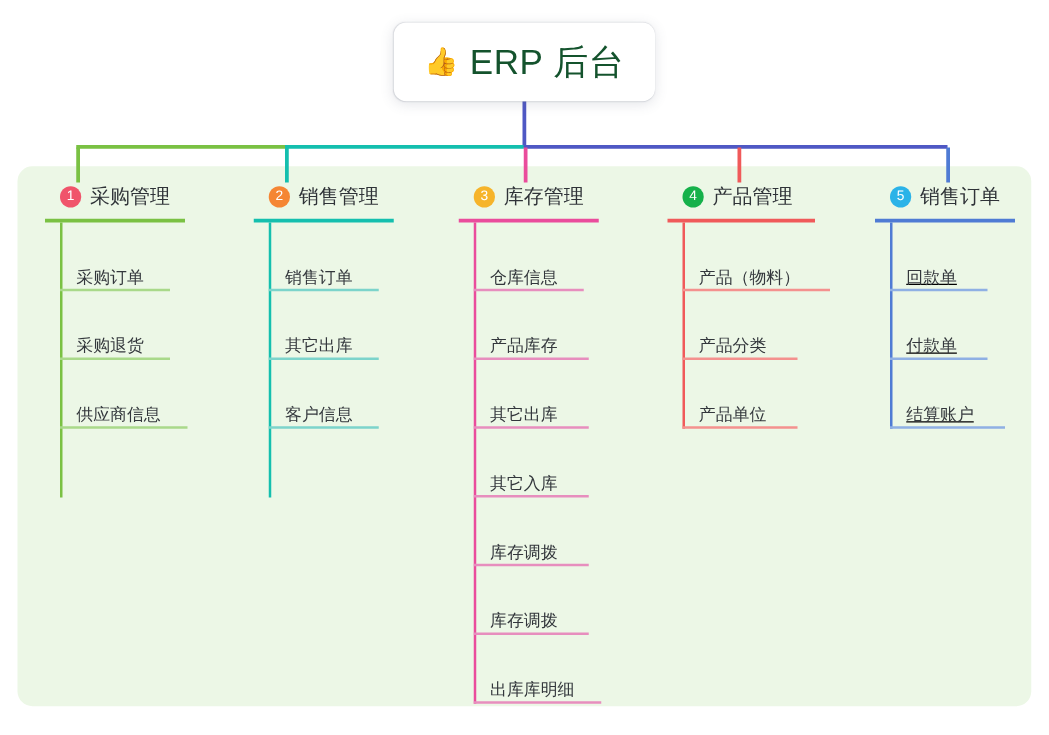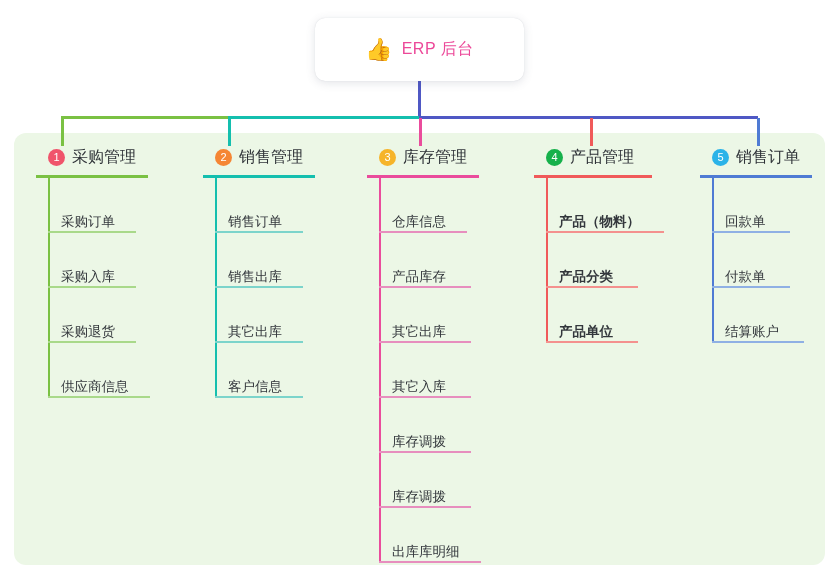--- a/index.html
+++ b/index.html
@@ -31,22 +31,22 @@
     justify-content: center;
     gap: 9px;
     box-sizing: border-box;
   }
   #title-card .thumb {
     font-size: 22px;
     line-height: 1;
     color: #f5c02b;
   }
   #title-card .ttl {
-    font-size: 16px;
-    color: #ec4899;
+    font-size: 28px;
+    color: #14532d;
     letter-spacing: 0.5px;
     white-space: nowrap;
   }
 
   
   .conn {
     position: absolute;
   }
   
   #stem {
@@ -177,24 +177,20 @@
         <span class="col-title">采购管理</span>
       </div>
       <div class="head-rule" style="background: rgb(122, 193, 67); width: 112px;"></div>
       <div class="items" style="height: 220px;">
         <div class="spine" style="background: rgb(122, 193, 67); height: 220px;"></div>
         <div class="item">
           <span class="lbl">采购订单</span>
           <div class="rule" style="background: rgb(169, 217, 138); width: 88px;"></div>
         </div>
         <div class="item">
-          <span class="lbl">采购入库</span>
-          <div class="rule" style="background: rgb(169, 217, 138); width: 88px;"></div>
-        </div>
-        <div class="item">
           <span class="lbl">采购退货</span>
           <div class="rule" style="background: rgb(169, 217, 138); width: 88px;"></div>
         </div>
         <div class="item">
           <span class="lbl">供应商信息</span>
           <div class="rule" style="background: rgb(169, 217, 138); width: 102px;"></div>
         </div>
       </div>
     </div>
     <div class="column" style="left: 203px; width: 112px;">
@@ -203,24 +199,20 @@
         <span class="col-title">销售管理</span>
       </div>
       <div class="head-rule" style="background: rgb(20, 191, 174); width: 112px;"></div>
       <div class="items" style="height: 220px;">
         <div class="spine" style="background: rgb(20, 191, 174); height: 220px;"></div>
         <div class="item">
           <span class="lbl">销售订单</span>
           <div class="rule" style="background: rgb(124, 212, 203); width: 88px;"></div>
         </div>
         <div class="item">
-          <span class="lbl">销售出库</span>
-          <div class="rule" style="background: rgb(124, 212, 203); width: 88px;"></div>
-        </div>
-        <div class="item">
           <span class="lbl">其它出库</span>
           <div class="rule" style="background: rgb(124, 212, 203); width: 88px;"></div>
         </div>
         <div class="item">
           <span class="lbl">客户信息</span>
           <div class="rule" style="background: rgb(124, 212, 203); width: 88px;"></div>
         </div>
       </div>
     </div>
     <div class="column" style="left: 367px; width: 112px;">
@@ -260,21 +252,21 @@
           <div class="rule" style="background: rgb(231, 142, 190); width: 102px;"></div>
         </div>
       </div>
     </div>
     <div class="column" style="left: 534px; width: 118px;">
       <div class="col-head">
         <span class="badge" style="background: rgb(22, 177, 75);">4</span>
         <span class="col-title">产品管理</span>
       </div>
       <div class="head-rule" style="background: rgb(240, 90, 90); width: 118px;"></div>
-      <div class="items" style="height: 202px; font-weight: bold;">
+      <div class="items" style="height: 202px;">
         <div class="spine" style="background: rgb(240, 90, 90); height: 165px;"></div>
         <div class="item">
           <span class="lbl">产品（物料）</span>
           <div class="rule" style="background: rgb(244, 145, 142); width: 118px;"></div>
         </div>
         <div class="item">
           <span class="lbl">产品分类</span>
           <div class="rule" style="background: rgb(244, 145, 142); width: 92px;"></div>
         </div>
         <div class="item">
@@ -282,21 +274,21 @@
           <div class="rule" style="background: rgb(244, 145, 142); width: 92px;"></div>
         </div>
       </div>
     </div>
     <div class="column" style="left: 700px; width: 112px;">
       <div class="col-head">
         <span class="badge" style="background: rgb(43, 179, 232);">5</span>
         <span class="col-title">销售订单</span>
       </div>
       <div class="head-rule" style="background: rgb(79, 123, 212); width: 112px;"></div>
-      <div class="items" style="height: 117px;">
+      <div class="items" style="height: 117px; text-decoration: underline;">
         <div class="spine" style="background: rgb(79, 123, 212); height: 165px;"></div>
         <div class="item">
           <span class="lbl">回款单</span>
           <div class="rule" style="background: rgb(143, 176, 228); width: 78px;"></div>
         </div>
         <div class="item">
           <span class="lbl">付款单</span>
           <div class="rule" style="background: rgb(143, 176, 228); width: 78px;"></div>
         </div>
         <div class="item">

